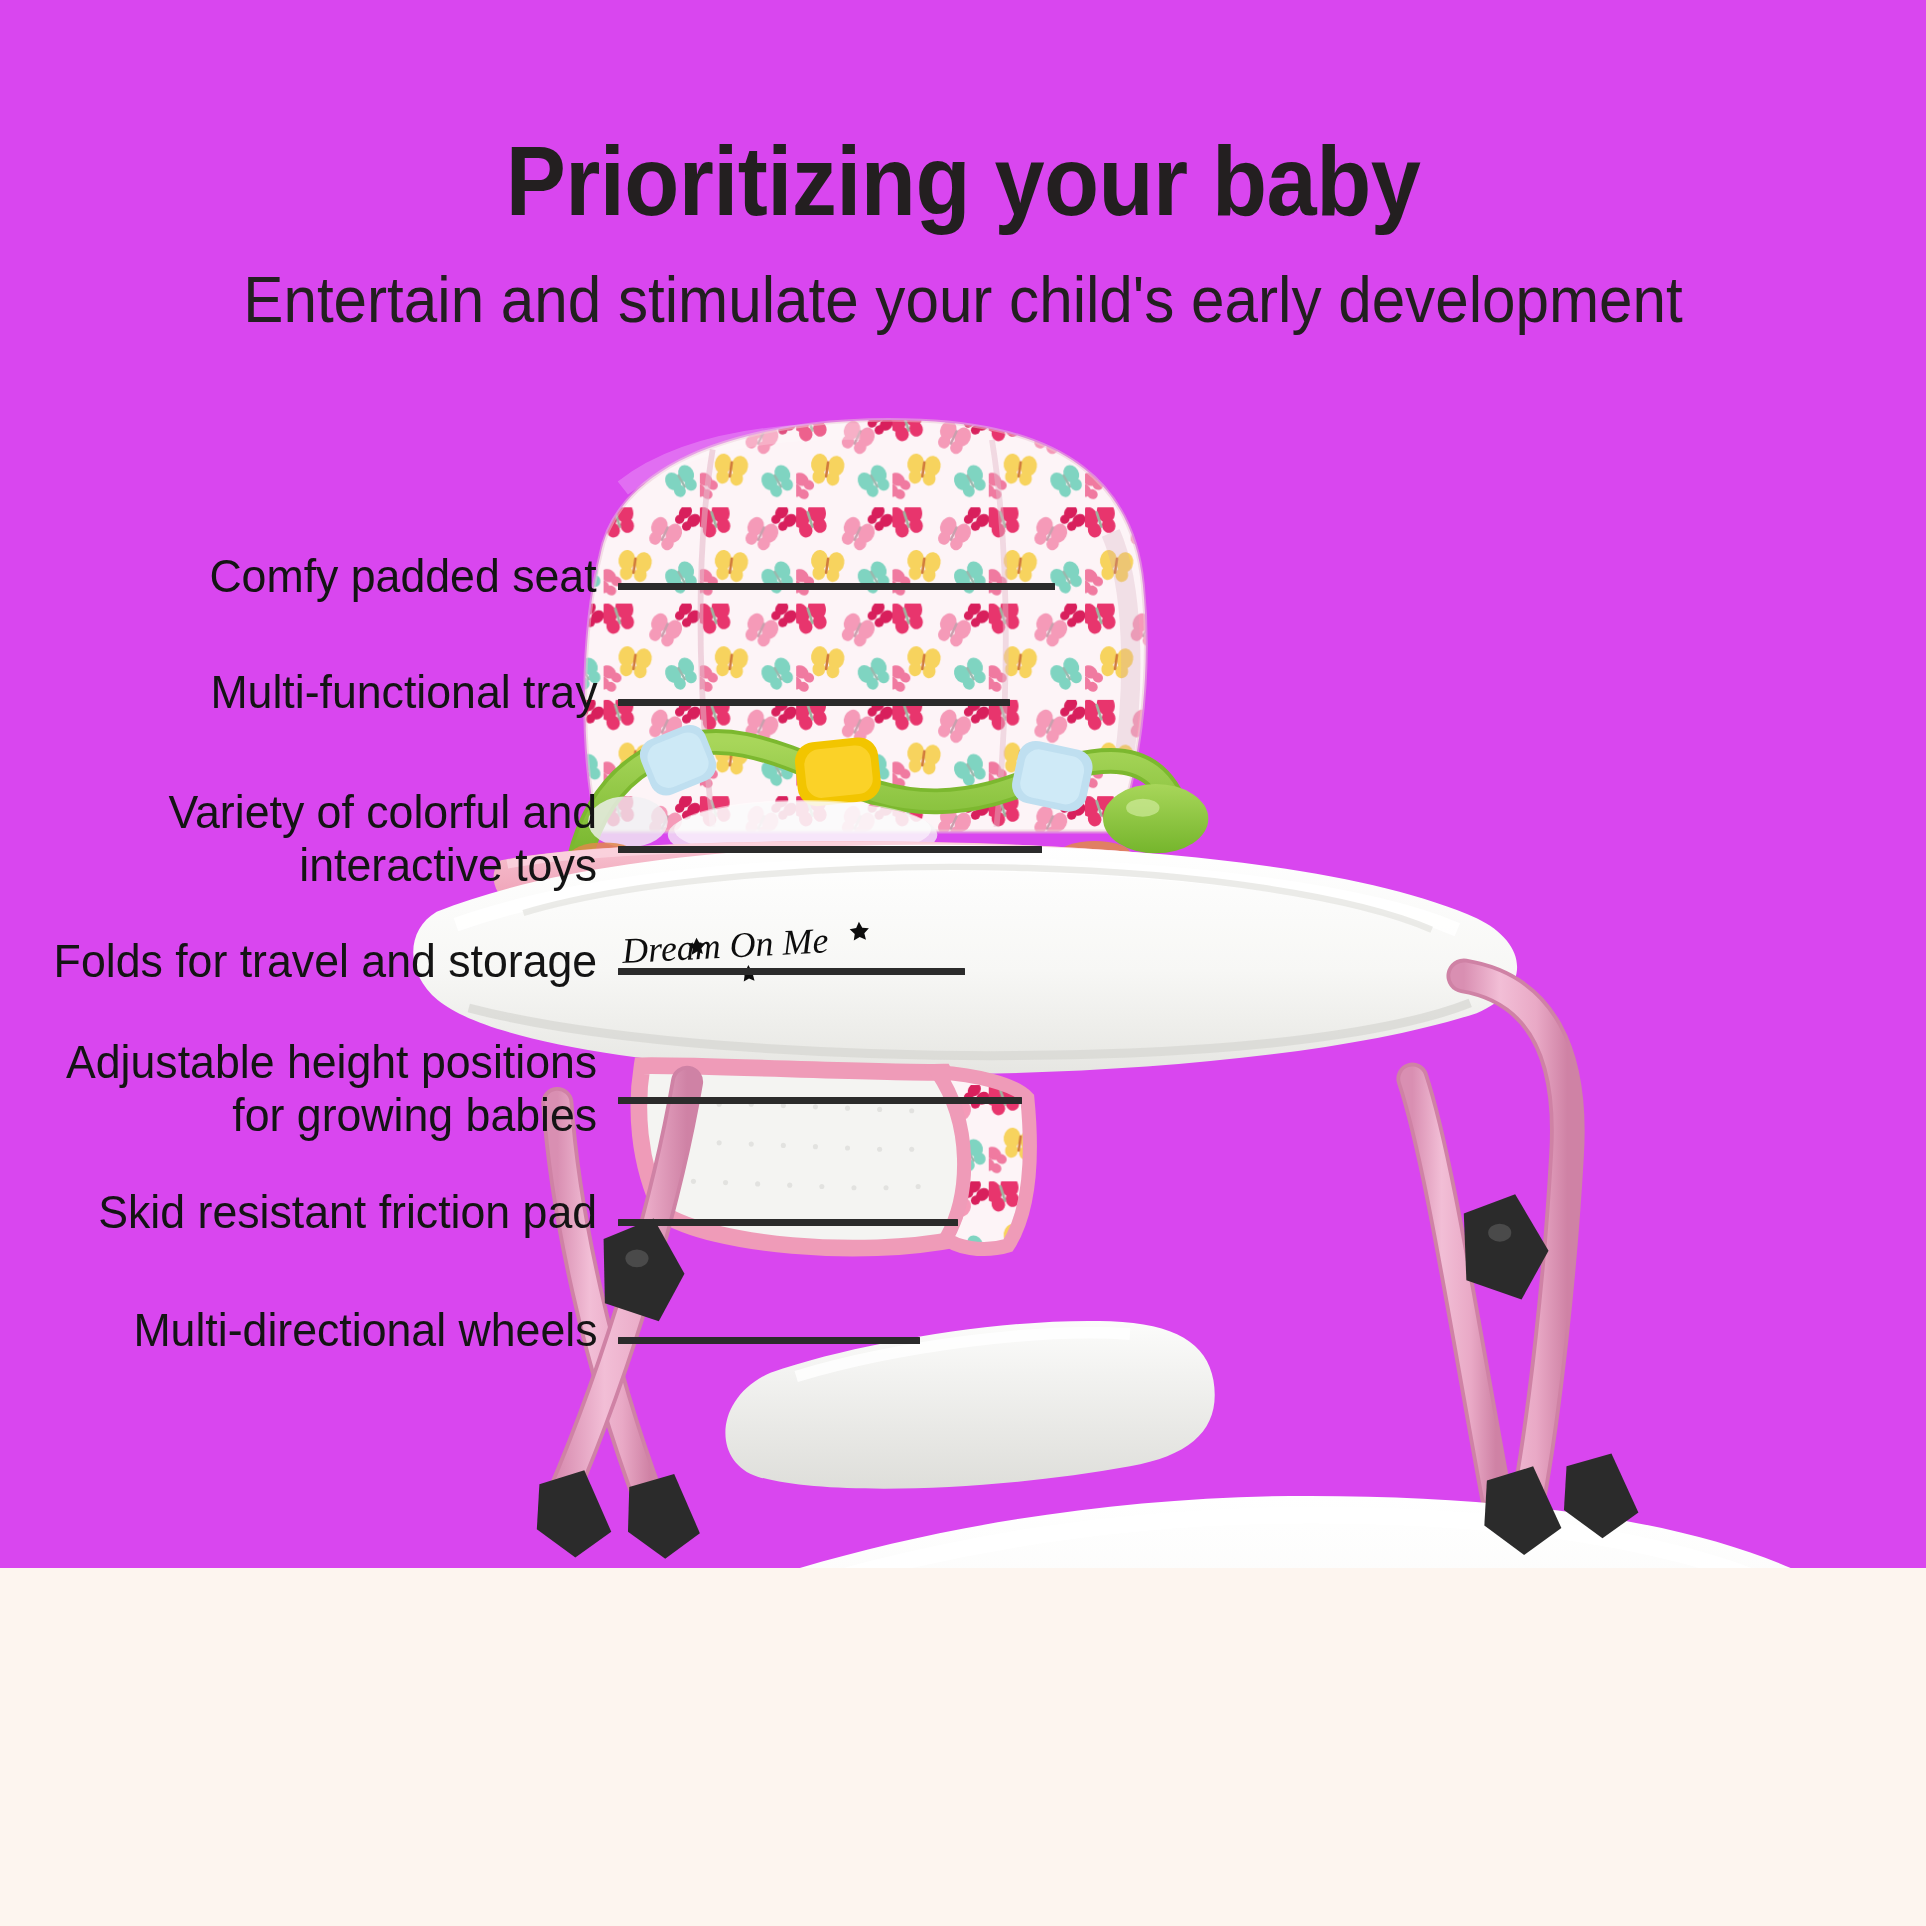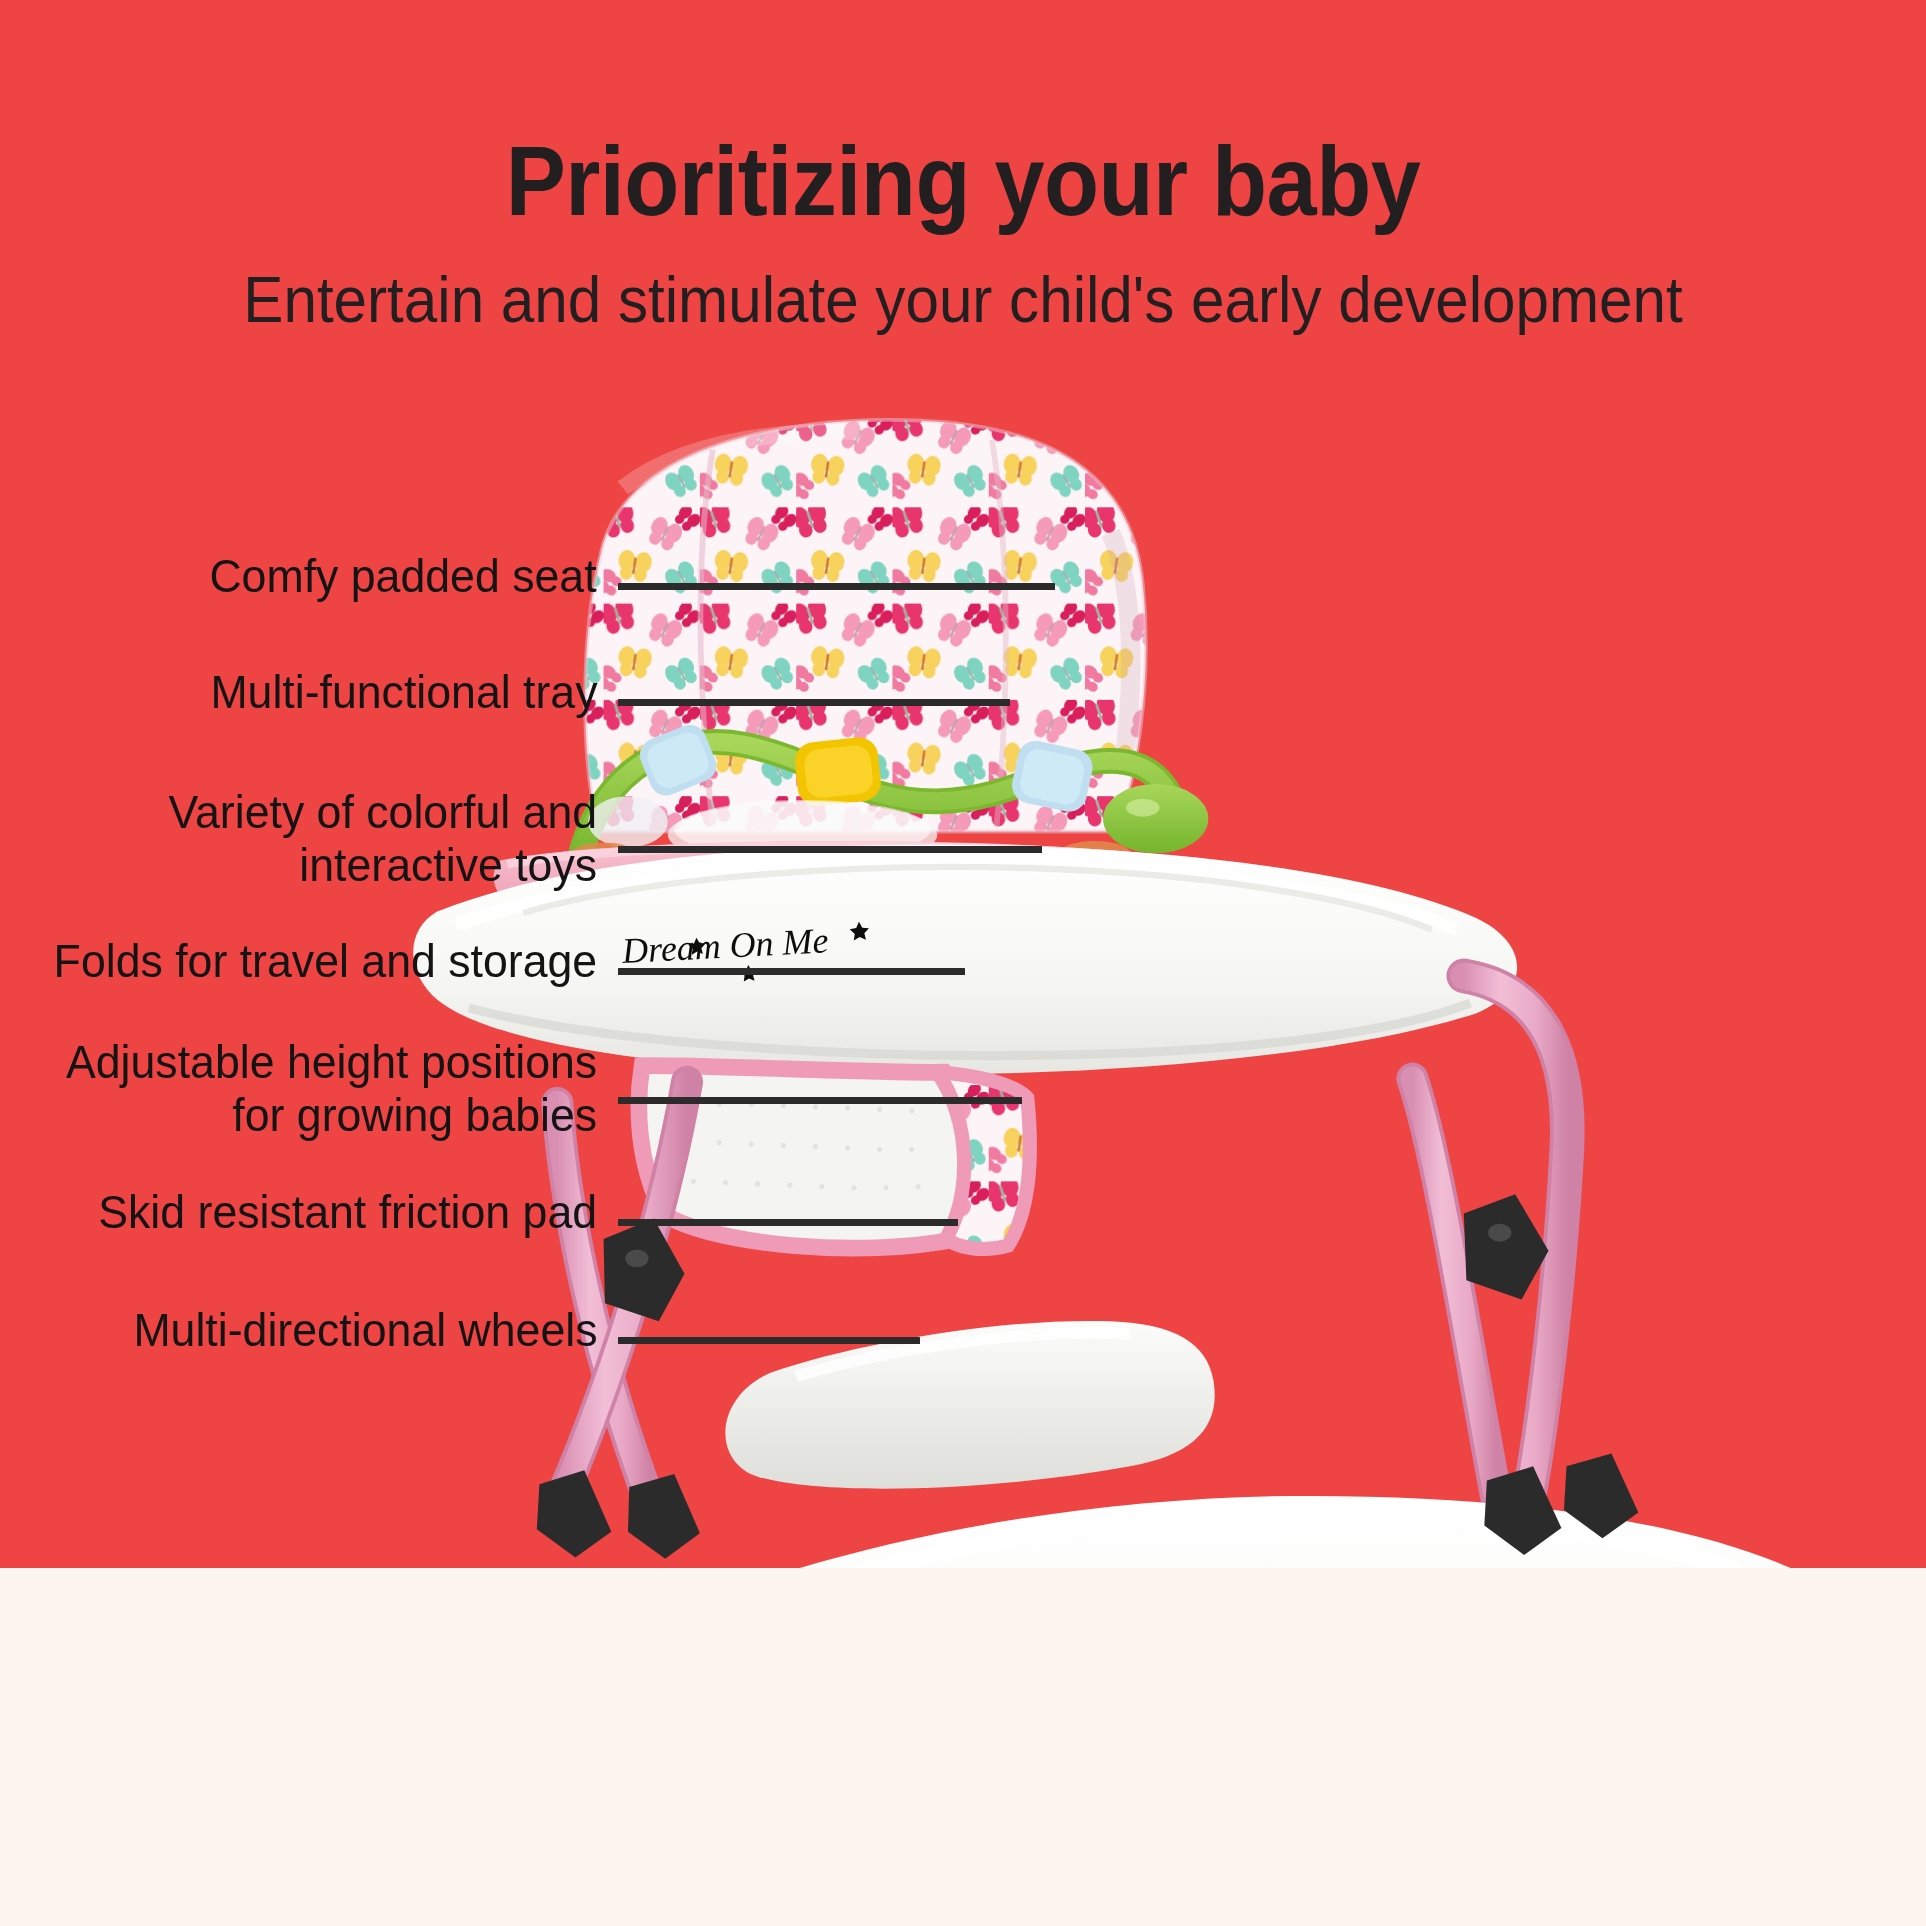--- a/index.html
+++ b/index.html
@@ -3,21 +3,21 @@
 <meta charset="utf-8">
 <style>
   html,body{margin:0;padding:0;}
   body{
     width:1926px;height:1926px;
     background:#fdf5ef;
     font-family:"Liberation Sans", sans-serif;
     overflow:hidden;
     position:relative;
   }
-  #stage{position:absolute;inset:0;width:1926px;height:1568px;background:#ef4444;overflow:hidden;}
+  #stage{position:absolute;inset:0;width:1926px;height:1568px;background:#d946ef;overflow:hidden;}
 
   
   .title{
     position:absolute;left:0;top:132px;width:1926px;text-align:center;
     font-family:"Liberation Sans Narrow","Liberation Sans",sans-serif;
     font-weight:700;font-size:98px;letter-spacing:-0.6px;
     color:#231f20;line-height:1;
     transform:scaleX(.92);transform-origin:center top;
     white-space:nowrap;
   }

